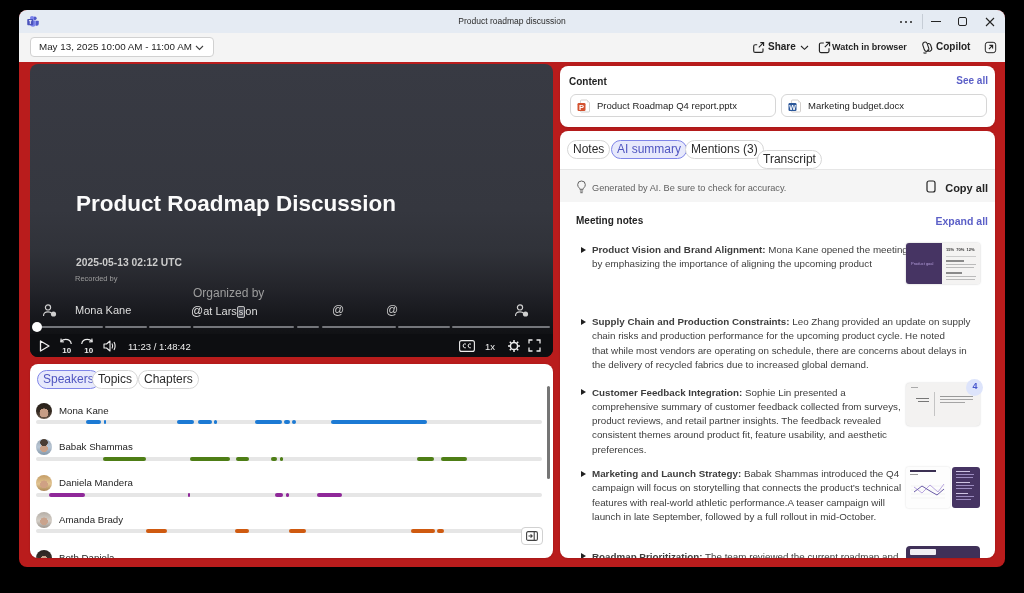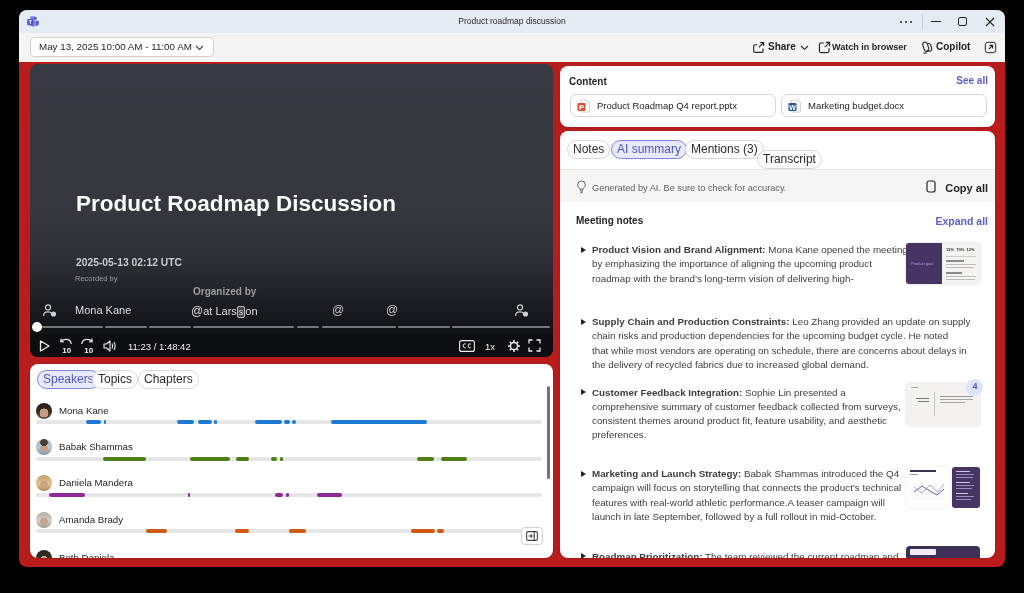--- a/index.html
+++ b/index.html
@@ -78,21 +78,21 @@
     </svg>
   </div>
 
   <div id="video" class="abs" style="left:11px;top:54px;width:523px;height:293px;border-radius:8px;overflow:hidden;
       background:linear-gradient(180deg,#383a43 0%,#35373f 50%,#303239 64%,#24252b 76%,#17181d 86%,#101114 93%);">
     <div class="abs" style="left:46px;top:127px;font-size:22.5px;font-weight:700;color:#fbfbfb;">Product Roadmap Discussion</div>
     <div class="abs" style="left:46px;top:193px;font-size:10.3px;font-weight:700;color:#cccccc;">2025-05-13 02:12 UTC</div>
 
     <div class="abs" style="left:45px;top:210px;font-size:7.5px;color:#9d9d9d;">Recorded by</div>
     <div class="abs" style="left:45px;top:240px;font-size:11px;color:#dedede;">Mona Kane</div>
-    <div class="abs" style="left:163px;top:222px;font-size:10px;color:#9d9d9d;font-weight:bold;">Organized by</div>
+    <div class="abs" style="left:163px;top:222px;font-size:12px;color:#9d9d9d;">Organized by</div>
     <div class="abs" style="left:161px;top:240px;font-size:11px;color:#dedede;"><span style="font-size:12px;">@</span>at Lars<span style="border:1px solid #bdbdbd;border-radius:2px;background:#44464e;padding:0 1px;font-size:9px;">s</span>on</div>
     <div class="abs" style="left:302px;top:239px;font-size:12px;color:#c7c7c7;">@</div>
     <div class="abs" style="left:356px;top:239px;font-size:12px;color:#c7c7c7;">@</div>
 
     <svg class="abs" style="left:12px;top:240px;" width="15" height="13" viewBox="0 0 15 13">
       <circle cx="6" cy="3.4" r="2.6" fill="none" stroke="#cfcfcf" stroke-width="1.2"></circle>
       <path d="M1.5 12 Q1.5 7.8 6 7.8 Q8.6 7.8 9.8 9.4" fill="none" stroke="#cfcfcf" stroke-width="1.2"></path>
       <circle cx="11.5" cy="10" r="2.6" fill="#cfcfcf"></circle>
     </svg>
     <svg class="abs" style="left:484px;top:240px;" width="15" height="13" viewBox="0 0 15 13">
@@ -258,33 +258,33 @@
     </svg>
     <div class="abs" style="right:7px;top:51px;font-size:11px;font-weight:700;color:#242424;">Copy all</div>
 
     <div class="abs" style="left:16px;top:84px;font-size:10px;font-weight:700;color:#242424;">Meeting notes</div>
     <div class="abs link" style="right:7px;top:84px;font-size:10.5px;font-weight:700;">Expand all</div>
     <div id="notes">
         <div class="abs" style="left:21px;top:115.5px;width:0;height:0;border-left:5px solid #1f1f1f;border-top:3.5px solid transparent;border-bottom:3.5px solid transparent;"></div>
         <div class="abs" style="left:32px;top:112px;font-size:9.8px;line-height:14.3px;color:#3d3d3d;white-space:nowrap;">
           <div><b>Product Vision and Brand Alignment:</b> Mona Kane opened the meeting</div>
           <div>by emphasizing the importance of aligning the upcoming product</div>
-          <div>roadmap with the brand’s long-term vision of delivering high-</div>
         </div>
         <div class="abs" style="left:21px;top:187.5px;width:0;height:0;border-left:5px solid #1f1f1f;border-top:3.5px solid transparent;border-bottom:3.5px solid transparent;"></div>
         <div class="abs" style="left:32px;top:184px;font-size:9.8px;line-height:14.3px;color:#3d3d3d;white-space:nowrap;">
           <div><b>Supply Chain and Production Constraints:</b> Leo Zhang provided an update on supply</div>
-          <div>chain risks and production dependencies for the upcoming budget cycle. He noted</div>
+          <div>chain risks and production performance for the upcoming product cycle. He noted</div>
           <div>that while most vendors are operating on schedule, there are concerns about delays in</div>
           <div>the delivery of recycled fabrics due to increased global demand.</div>
         </div>
         <div class="abs" style="left:21px;top:258px;width:0;height:0;border-left:5px solid #1f1f1f;border-top:3.5px solid transparent;border-bottom:3.5px solid transparent;"></div>
         <div class="abs" style="left:32px;top:254.5px;font-size:9.8px;line-height:14.3px;color:#3d3d3d;white-space:nowrap;">
           <div><b>Customer Feedback Integration:</b> Sophie Lin presented a</div>
           <div>comprehensive summary of customer feedback collected from surveys,</div>
+          <div>product reviews, and retail partner insights. The feedback revealed</div>
           <div>consistent themes around product fit, feature usability, and aesthetic</div>
           <div>preferences.</div>
         </div>
         <div class="abs" style="left:21px;top:339.5px;width:0;height:0;border-left:5px solid #1f1f1f;border-top:3.5px solid transparent;border-bottom:3.5px solid transparent;"></div>
         <div class="abs" style="left:32px;top:336px;font-size:9.8px;line-height:14.3px;color:#3d3d3d;white-space:nowrap;">
           <div><b>Marketing and Launch Strategy:</b> Babak Shammas introduced the Q4</div>
           <div>campaign will focus on storytelling that connects the product’s technical</div>
           <div>features with real-world athletic performance.A teaser campaign will</div>
           <div>launch in late September, followed by a full rollout in mid-October.</div>
         </div>

